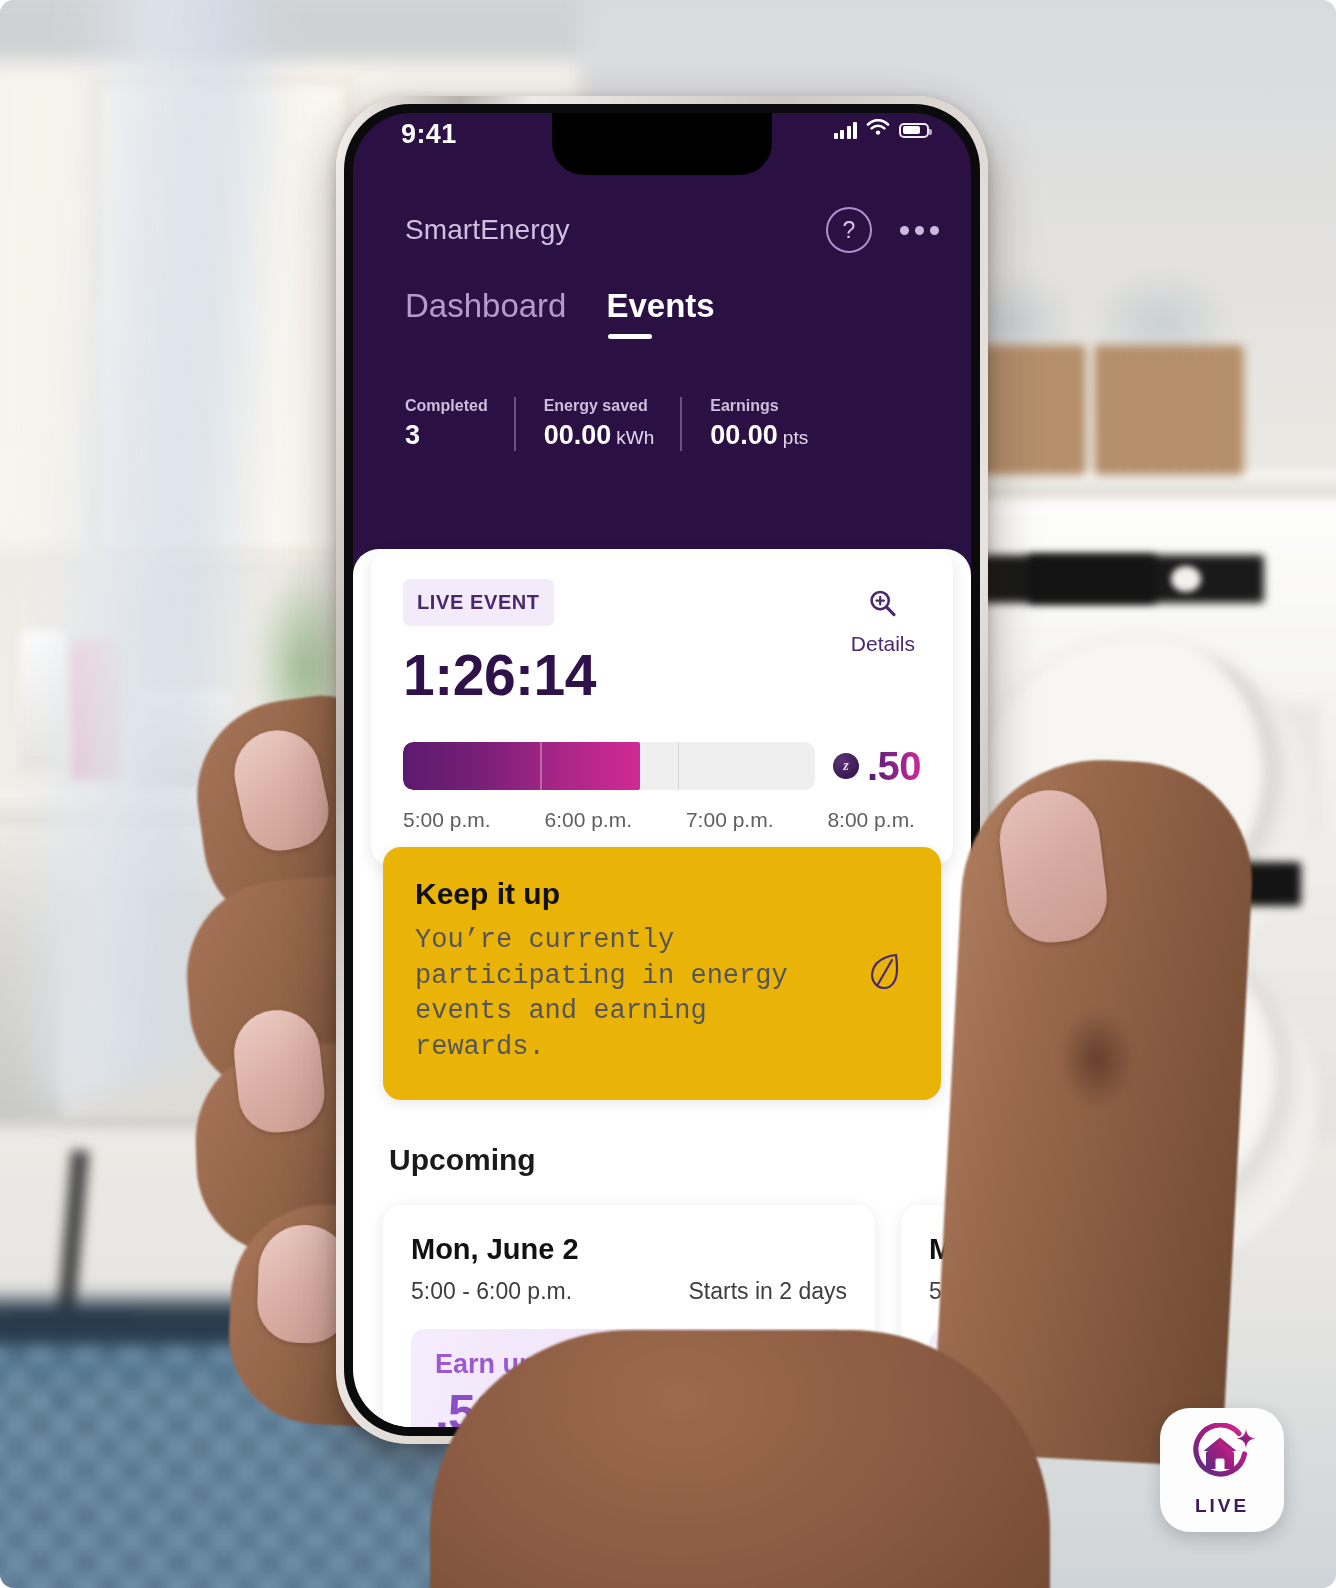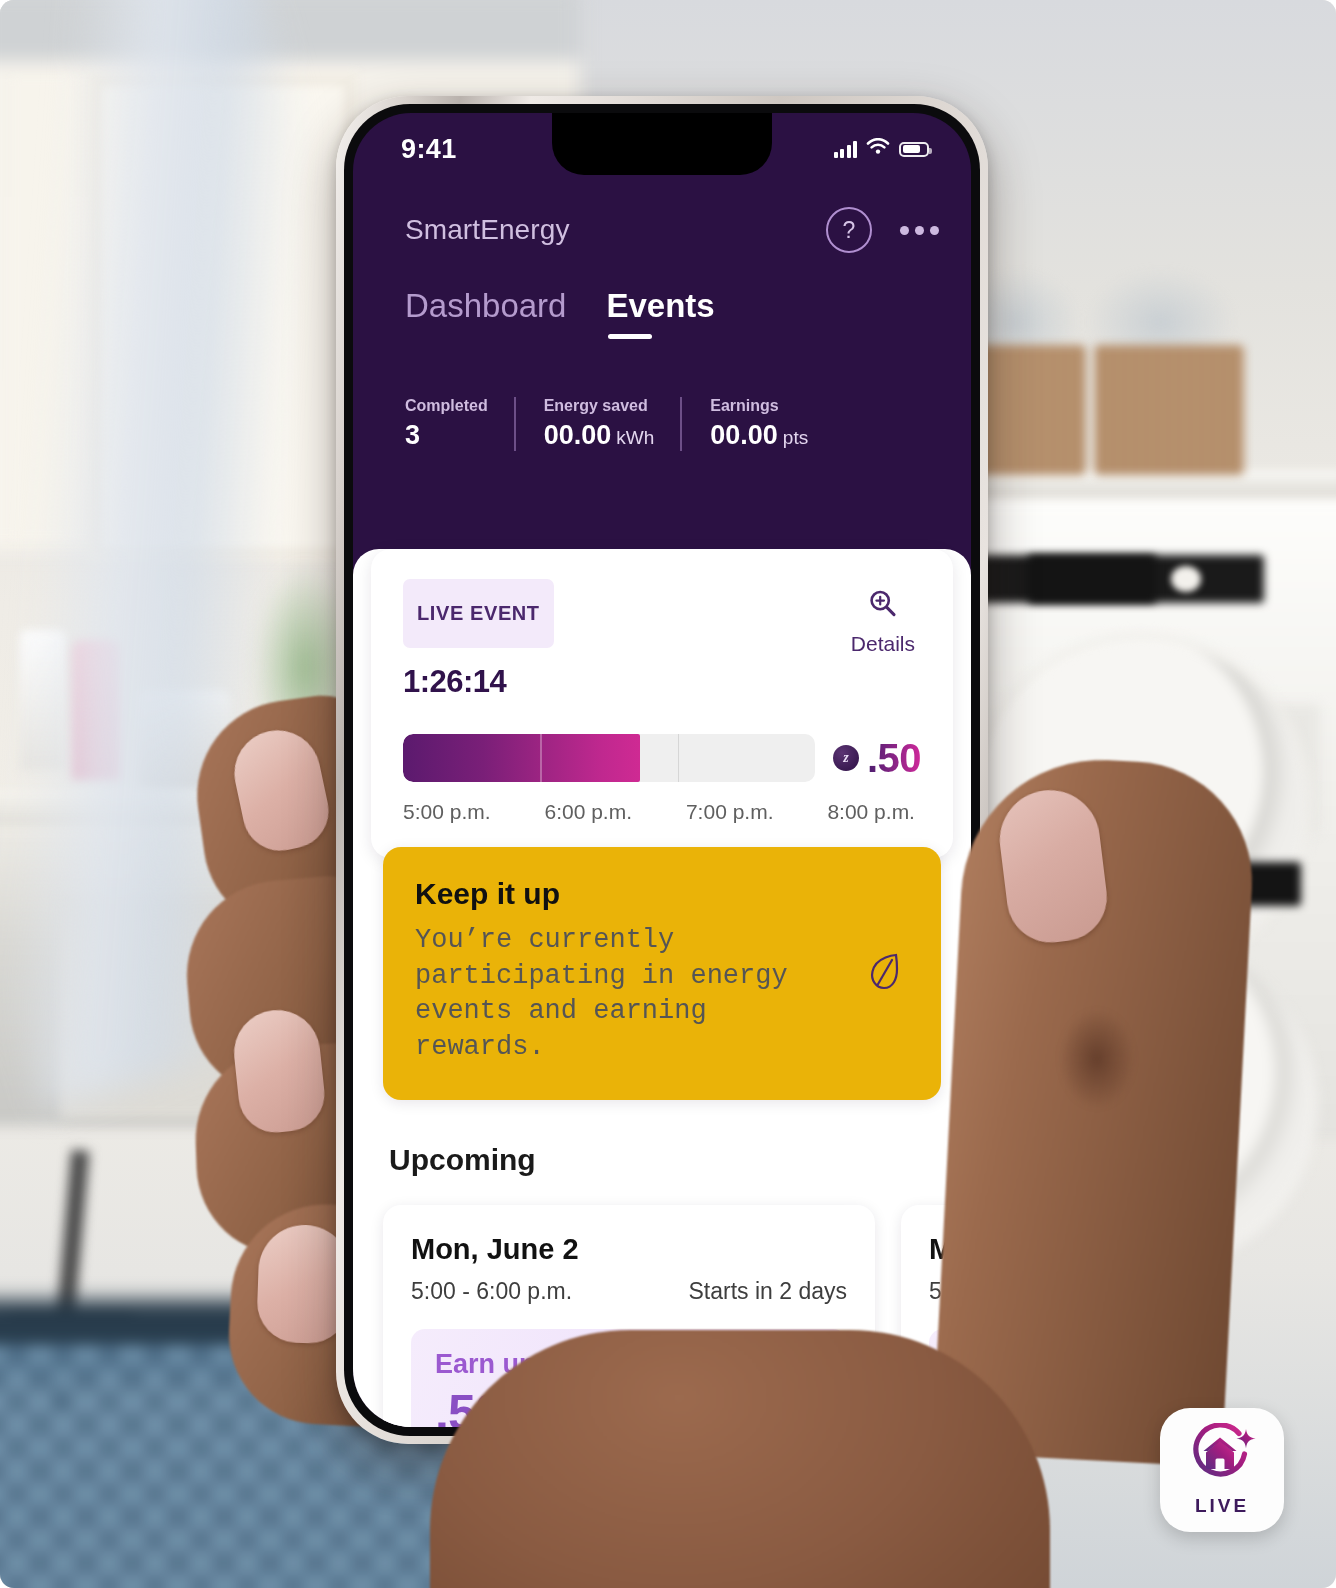--- a/index.html
+++ b/index.html
@@ -298,21 +298,21 @@
     background: #000;
     border-radius: 0 0 32px 32px;
     z-index: 40;
   }
 
   
   .statusbar {
     position: relative;
     height: 66px;
     display: flex;
-    align-items: center;
+    align-items: flex-start;
     justify-content: space-between;
     padding: 0 42px 0 48px;
     color: #fff;
     z-index: 45;
   }
   .clock {
     font-size: 27px;
     font-weight: bold;
     letter-spacing: .4px;
     margin-top: 6px;
@@ -420,25 +420,25 @@
     box-shadow: 0 4px 16px rgba(30,12,48,.10);
   }
   .live-top { display:flex; justify-content:space-between; align-items:flex-start; }
   .badge {
     display:inline-block;
     background:#f3eafa;
     color:#4b286d;
     font-size: 20px;
     font-weight: bold;
     letter-spacing: .6px;
-    padding: 23px 14px;
+    padding: 12px 14px;
     border-radius: 7px;
   }
   .countdown {
-    font-size: 31px;
+    font-size: 57px;
     font-weight: bold;
     color:#30124b;
     letter-spacing: -.5px;
     margin-top: 16px;
   }
   .details-btn {
     display:flex; flex-direction:column; align-items:center; gap:7px;
     color:#4b286d; margin-top: 8px; margin-right: 6px;
   }
   .details-label { font-size: 21px; color:#4b286d; }

